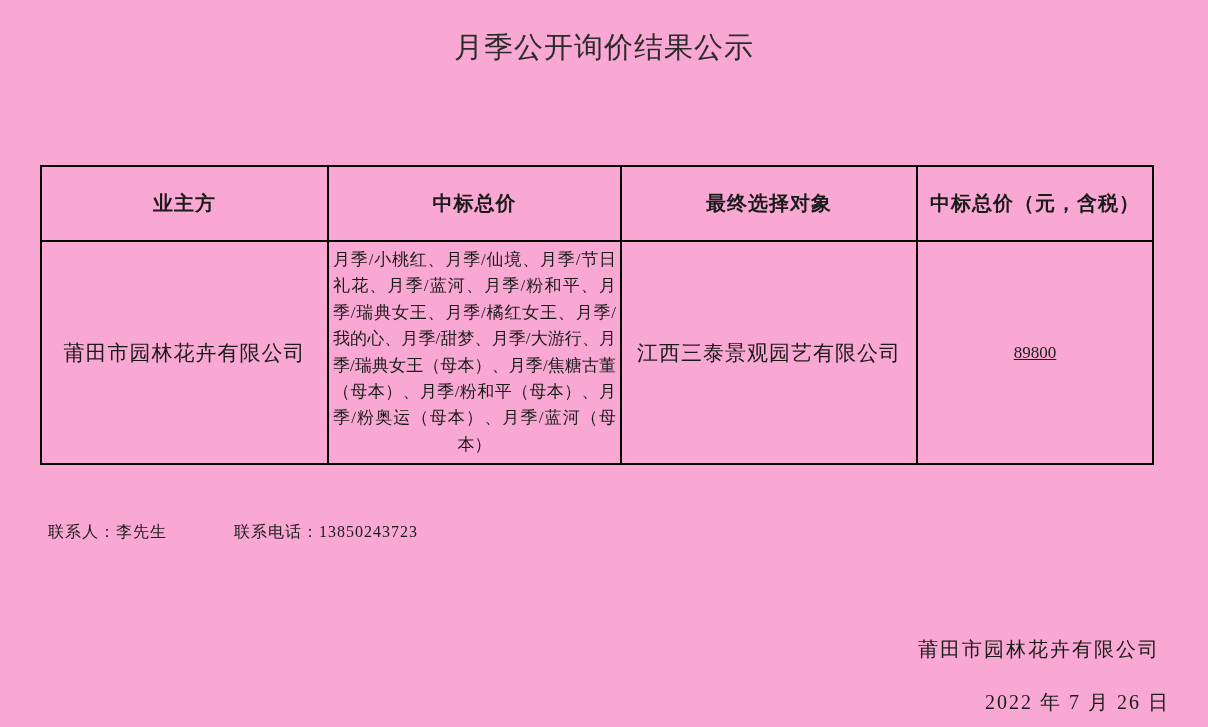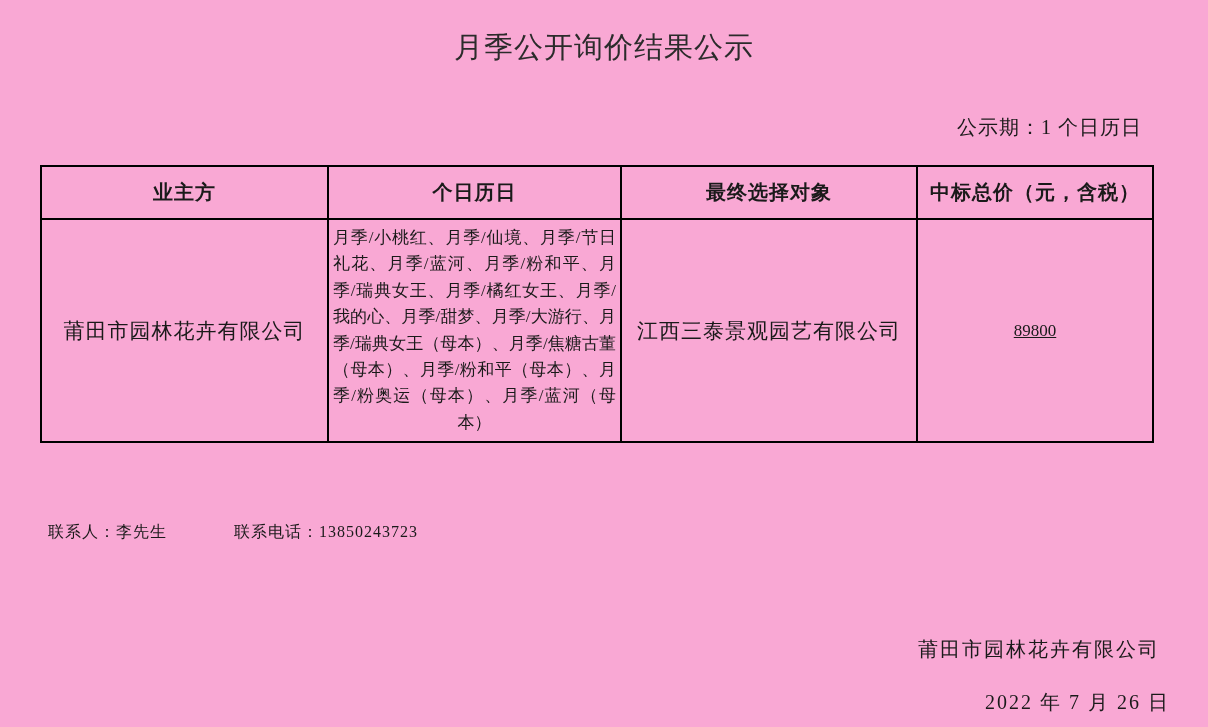--- a/index.html
+++ b/index.html
@@ -43,21 +43,21 @@
     border-collapse: collapse;
     table-layout: fixed;
     background: transparent;
   }
   .result-table th, .result-table td {
     border: 2px solid #000;
     text-align: center;
     vertical-align: middle;
     overflow: hidden;
   }
-  .result-table thead tr { height: 53px; }
+  .result-table thead tr { height: 75px; }
   .result-table tbody tr { height: 223px; }
   .result-table th {
     font-size: 20px;
     font-weight: bold;
     letter-spacing: 1px;
   }
   td.owner-cell, td.selection-cell {
     font-size: 21px;
     letter-spacing: 1px;
     padding: 0 1px;
@@ -97,33 +97,32 @@
     letter-spacing: 2px;
   }
 </style>
 </head>
 <body>
 
 <div class="page">
 
   <div class="doc-title">月季公开询价结果公示</div>
 
-  <div class="notice-period">公示期：1 个日历日</div>
 
   <table class="result-table">
     <colgroup>
       <col style="width:287px">
       <col style="width:293px">
       <col style="width:296px">
       <col style="width:236px">
     </colgroup>
     <thead>
       <tr>
         <th>业主方</th>
-        <th>个日历日</th>
+        <th>中标总价</th>
         <th>最终选择对象</th>
         <th>中标总价（元，含税）</th>
       </tr>
     </thead>
     <tbody>
       <tr>
         <td class="owner-cell">莆田市园林花卉有限公司</td>
         <td class="materials-cell">月季/小桃红、月季/仙境、月季/节日礼花、月季/蓝河、月季/粉和平、月季/瑞典女王、月季/橘红女王、月季/我的心、月季/甜梦、月季/大游行、月季/瑞典女王（母本）、月季/焦糖古董（母本）、月季/粉和平（母本）、月季/粉奥运（母本）、月季/蓝河（母本）</td>
         <td class="selection-cell">江西三泰景观园艺有限公司</td>
         <td class="price-cell">89800</td>

